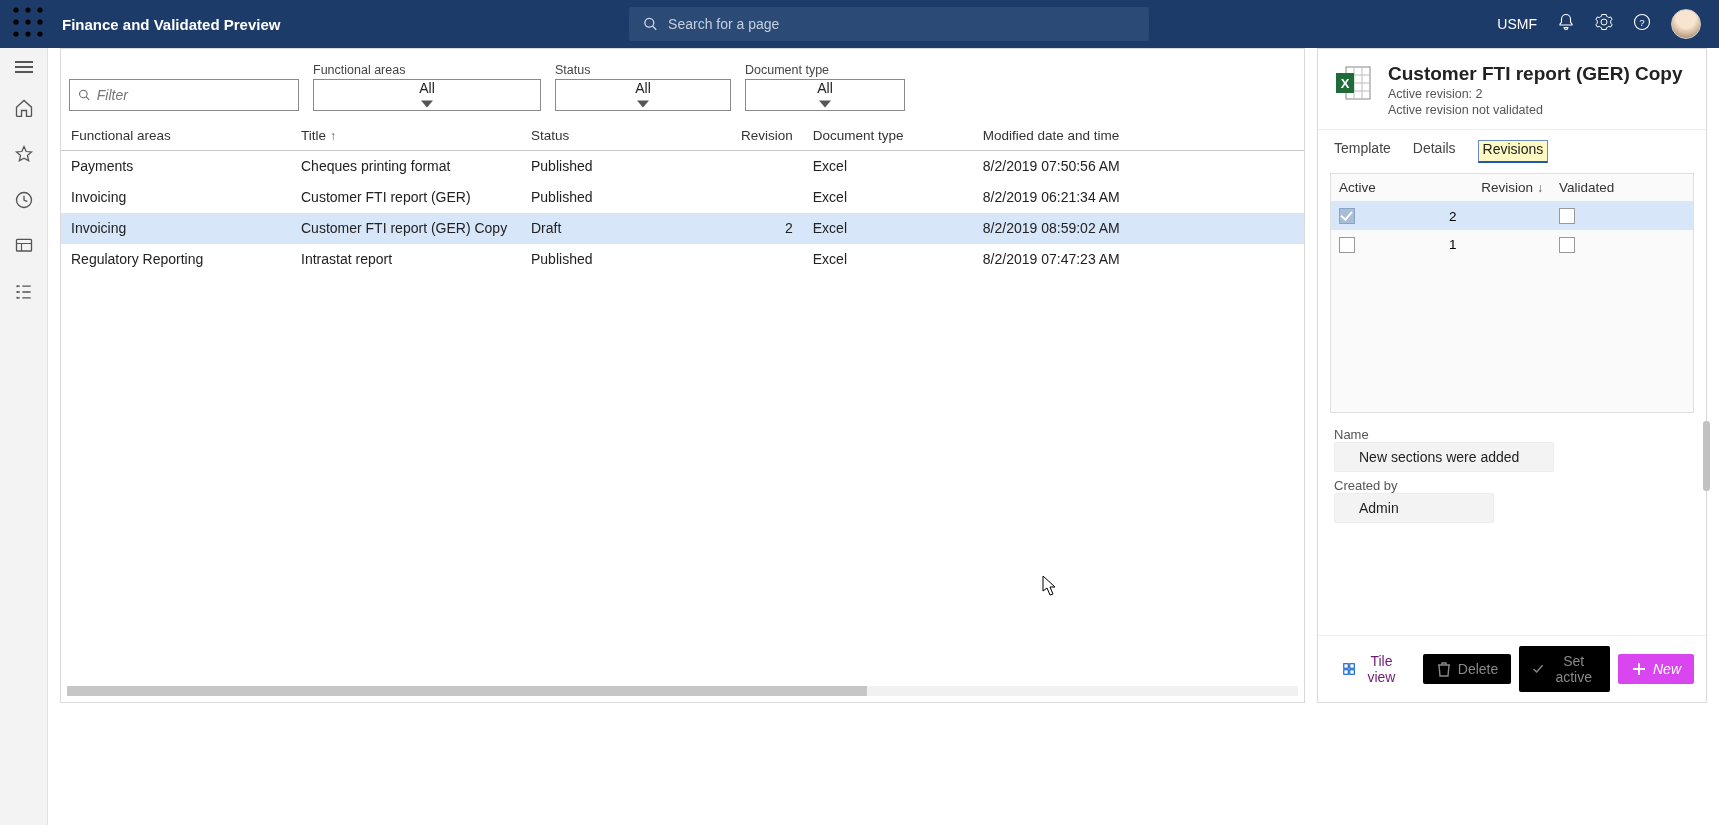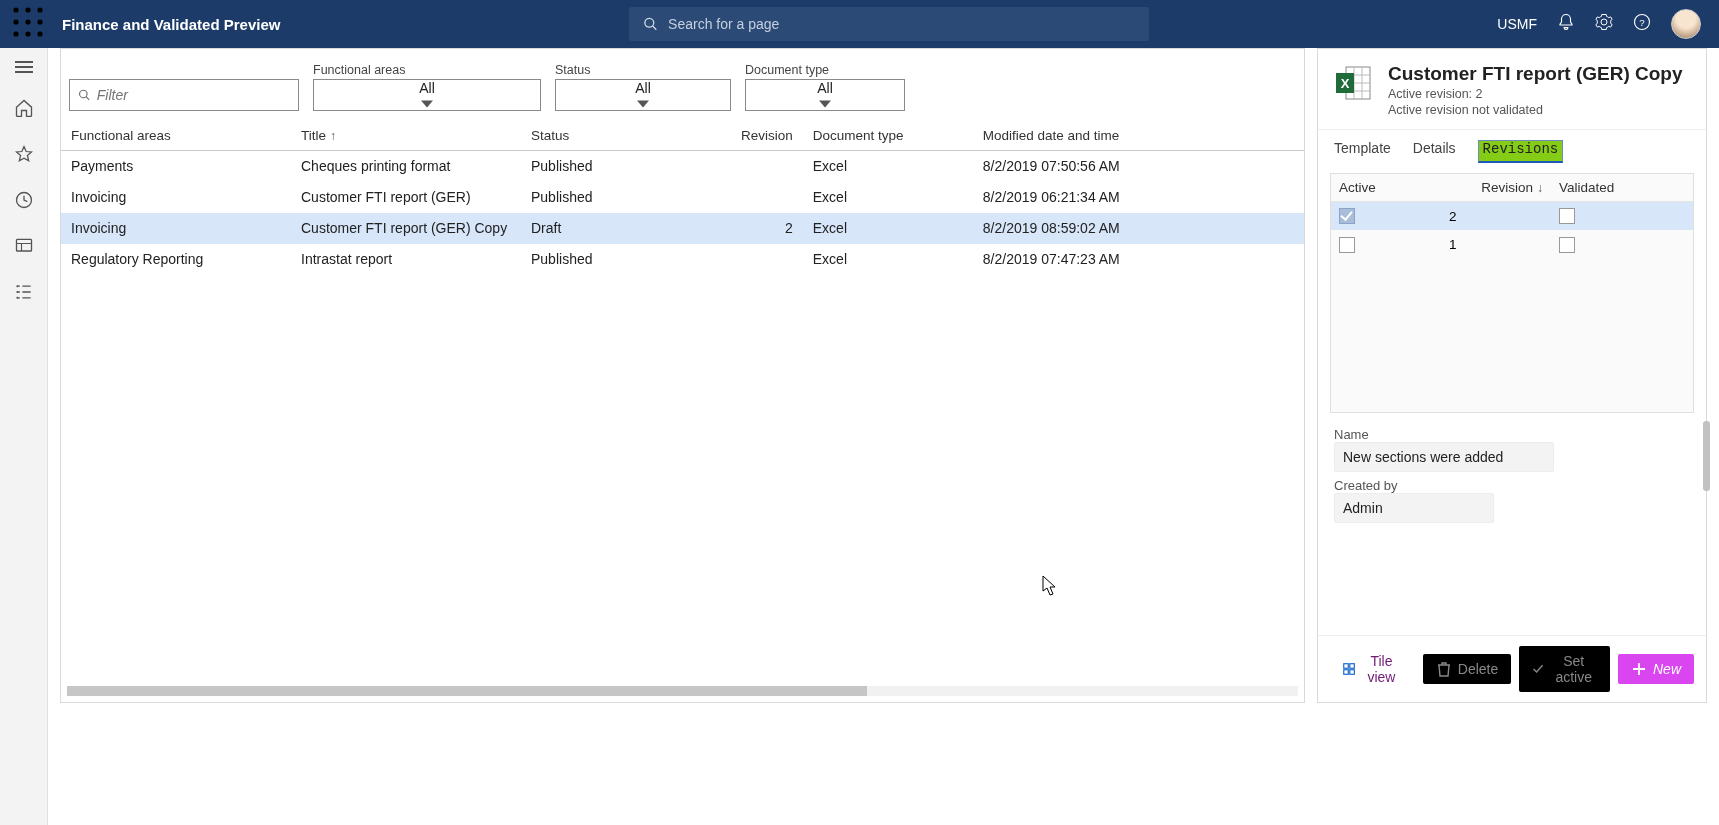--- a/index.html
+++ b/index.html
@@ -63,35 +63,35 @@
 
     
     .side-panel { width: 390px; border: 1px solid #d9d9d9; background: #fff; display: flex; flex-direction: column; }
     .side-head { display: flex; padding: 14px 16px 12px 16px; gap: 14px; border-bottom: 1px solid #eee; }
     .xls-icon { width: 40px; height: 40px; flex: none; display:flex; align-items:center; justify-content:center; }
     .xls-icon svg { width: 40px; height: 40px; }
     .side-head-title { font-size: 19px; font-weight: 600; color: #222; }
     .side-head-sub { font-size: 12.5px; color: #555; margin-top: 2px; }
     .side-tabs { display: flex; gap: 22px; padding: 10px 16px 0 16px; font-size: 14px; color: #444; }
     .side-tabs .tab { padding-bottom: 6px; cursor: pointer; }
-    .side-tabs .tab.active { color: #222; border: 1px solid #6b8bbd; border-bottom: 2px solid #1c58b7; background: #84cc16; padding: 0 4px 4px 4px; font-family: Liberation Mono, monospace;}
+    .side-tabs .tab.active { color: #222; border: 1px solid #6b8bbd; border-bottom: 2px solid #1c58b7; background: #fef9c3; padding: 0 4px 4px 4px;}
     .rev-table-wrap { margin: 10px 12px 8px 12px; border: 1px solid #e0e0e0; background: #fafafa; height: 240px; }
     table.rev { width: 100%; border-collapse: collapse; font-size: 13.5px; }
     table.rev th { text-align: left; font-weight: 400; padding: 6px 8px; color: #333; border-bottom: 1px solid #e4e4e4; }
     table.rev th.right { text-align: right; }
     table.rev td { padding: 6px 8px; }
     table.rev tr.sel td { background: #d8e6fa; }
     .chk { width: 16px; height: 16px; border: 1px solid #999; display: inline-block; vertical-align: middle; position: relative; background: #fff;}
     .chk.sel { background: #a9bdd9; border-color:#8aa4c8; }
     .chk.sel::after { content: ""; position: absolute; left: 3px; top: 0px; width: 5px; height: 9px; border: solid #fff; border-width: 0 2px 2px 0; transform: rotate(40deg);}    
     .sort-dn::after { content: "↓"; font-size: 12px; margin-left: 4px; color: #555; }
 
     .side-fields { padding: 6px 16px; display:flex; flex-direction:column; gap:6px; position:relative;}
     .side-fields .fld-label { font-size: 13px; color: #555; }
-    .side-fields .fld-val { border: 1px solid #ededed; background: #f3f3f3; padding: 6px 8px; width: 220px; font-size: 14px; color: #222; border-radius: 2px;}
+    .side-fields .fld-val { border: 1px solid #ededed; background: #f3f3f3; padding: 6px 24px; width: 220px; font-size: 14px; color: #222; border-radius: 2px;}
     .vscroll { position:absolute; right:-4px; top:0; width:7px; height:70px; background:#c2c2c2; border-radius:3px;}
 
     .side-actions { margin-top: auto; display: flex; gap: 8px; padding: 10px 12px; border-top: 1px solid #eee; align-items:center;}
     .btn { display: inline-flex; align-items: center; gap: 6px; padding: 6px 12px; font-size: 14px; border: 1px solid transparent; background: transparent; cursor: pointer; border-radius: 2px;}
     .btn svg { width: 16px; height: 16px; }
     .btn.link { color: #701a75; }
     .btn.link svg { fill: #0f62cc; stroke:#0f62cc; }
     .btn.muted { color: #888; background: #000000; }
     .btn.muted svg { fill: #888; }
     .btn.primary { background: #d946ef; color: #fff; font-style: italic; }

